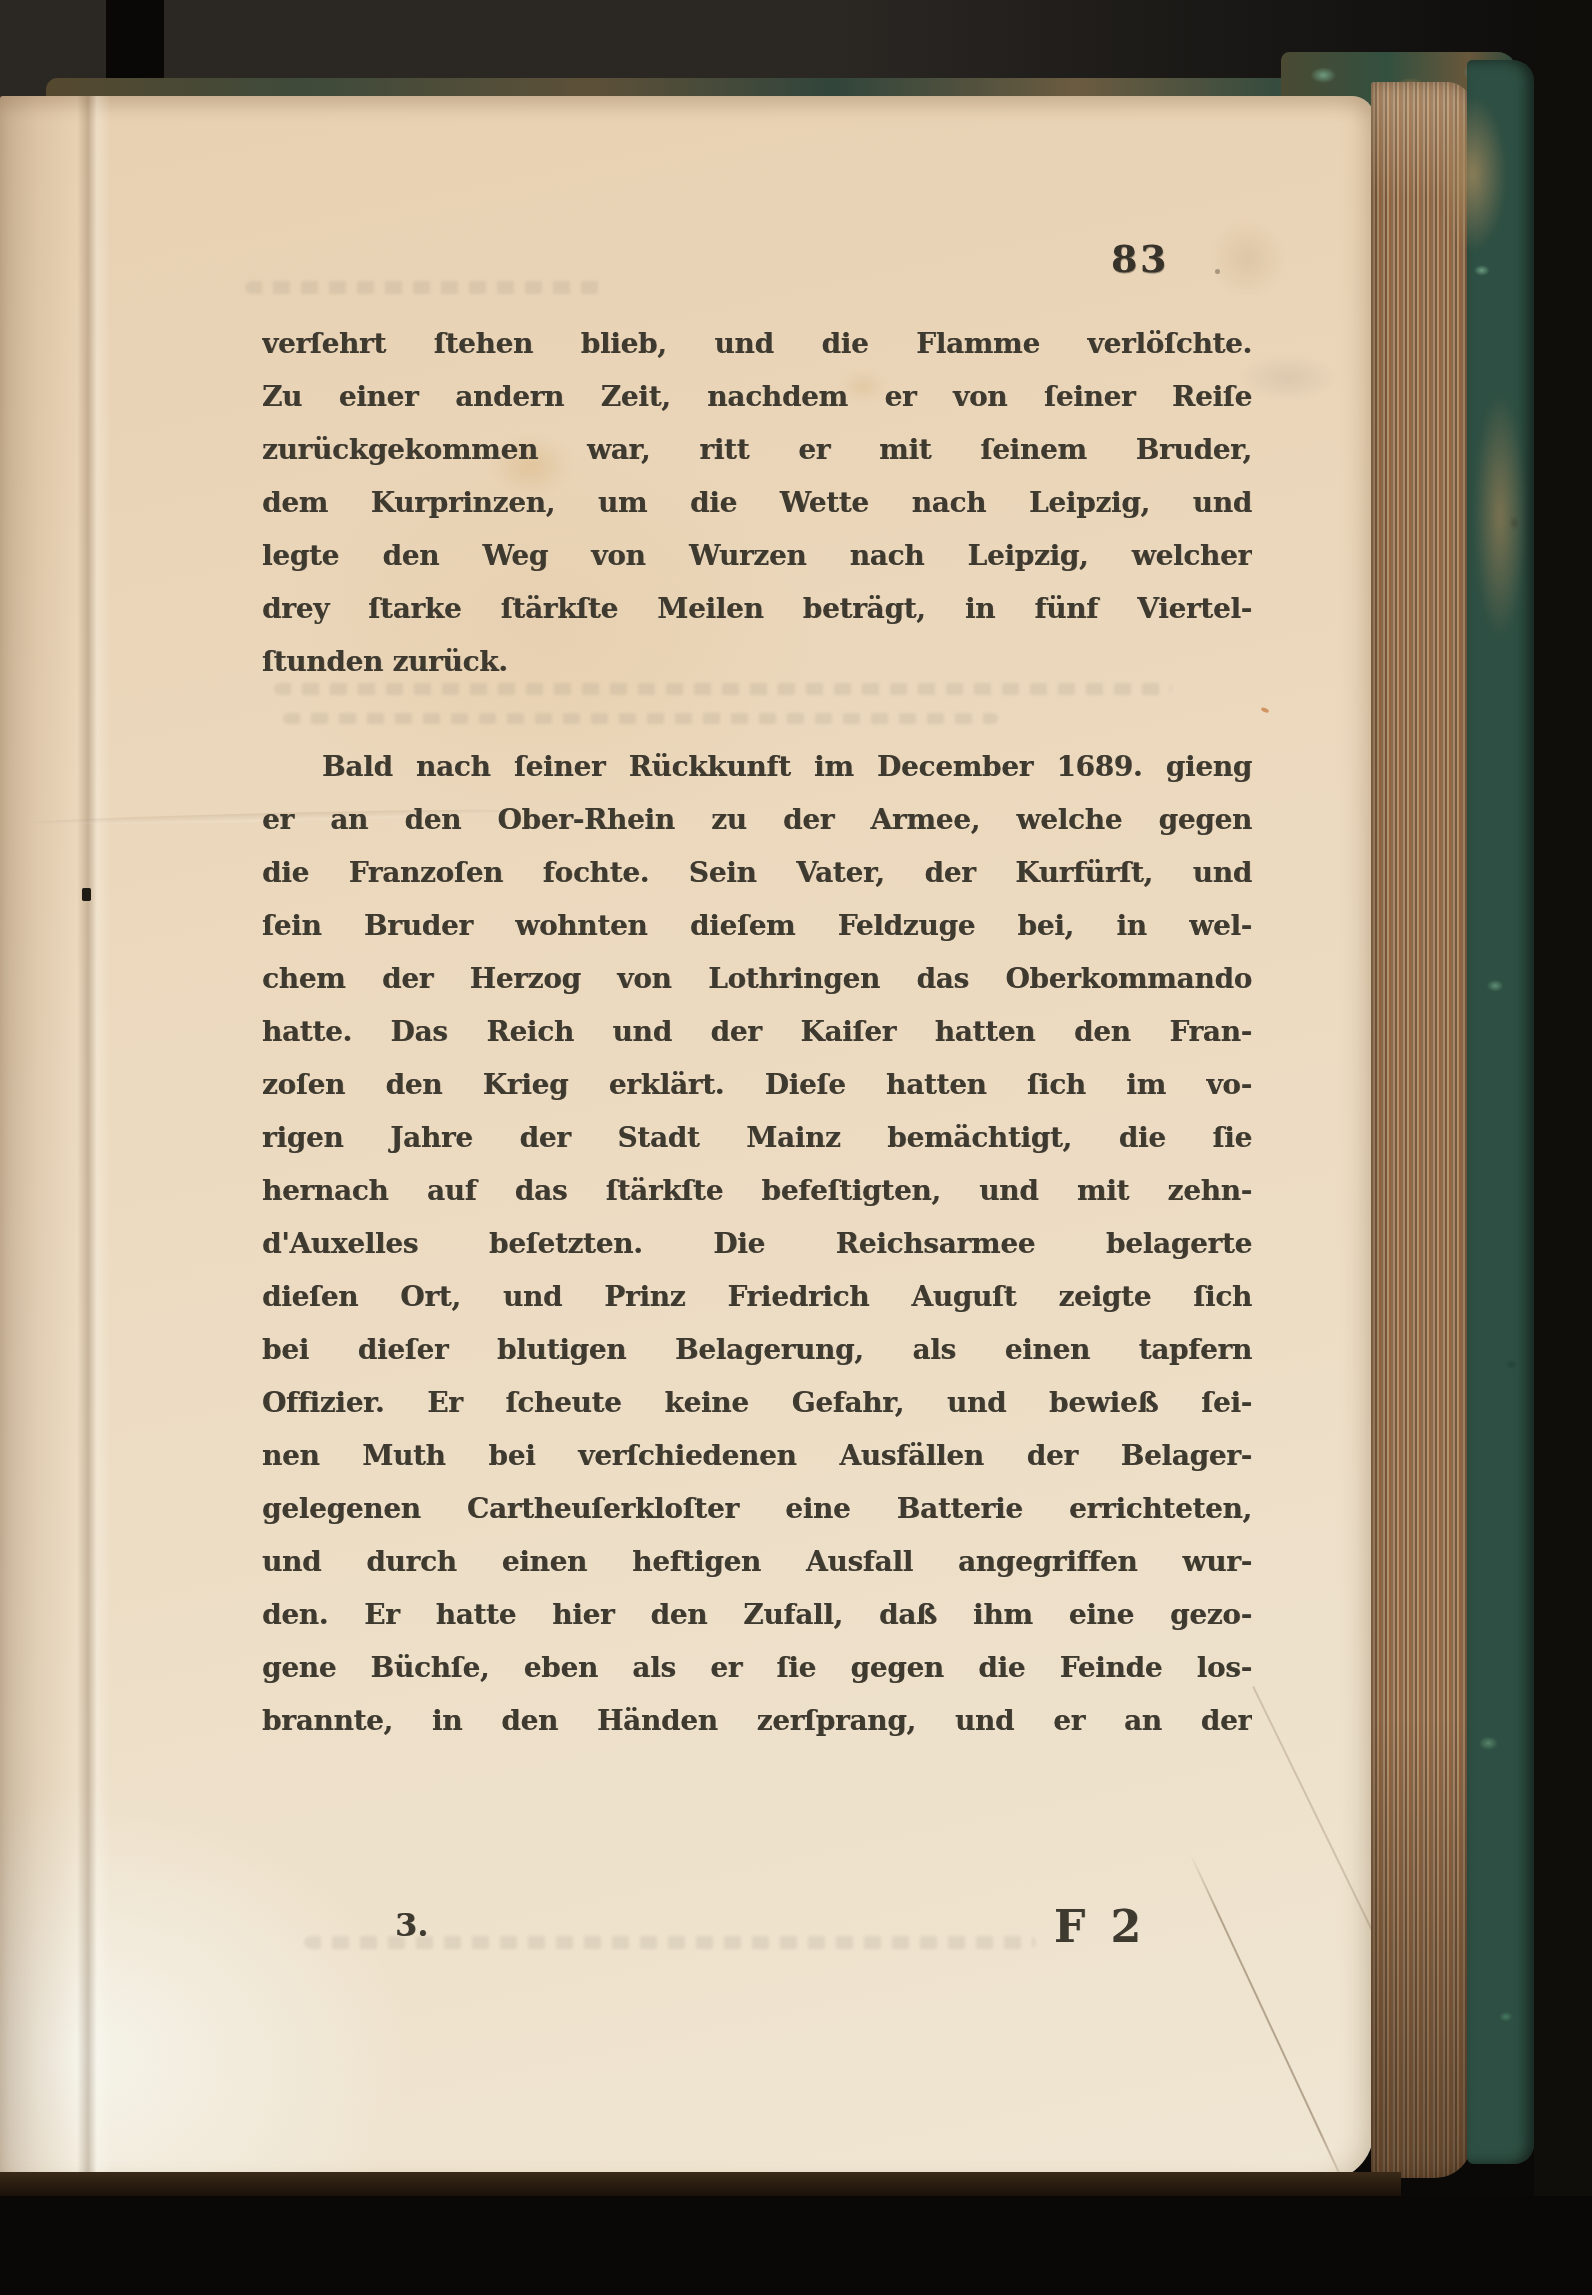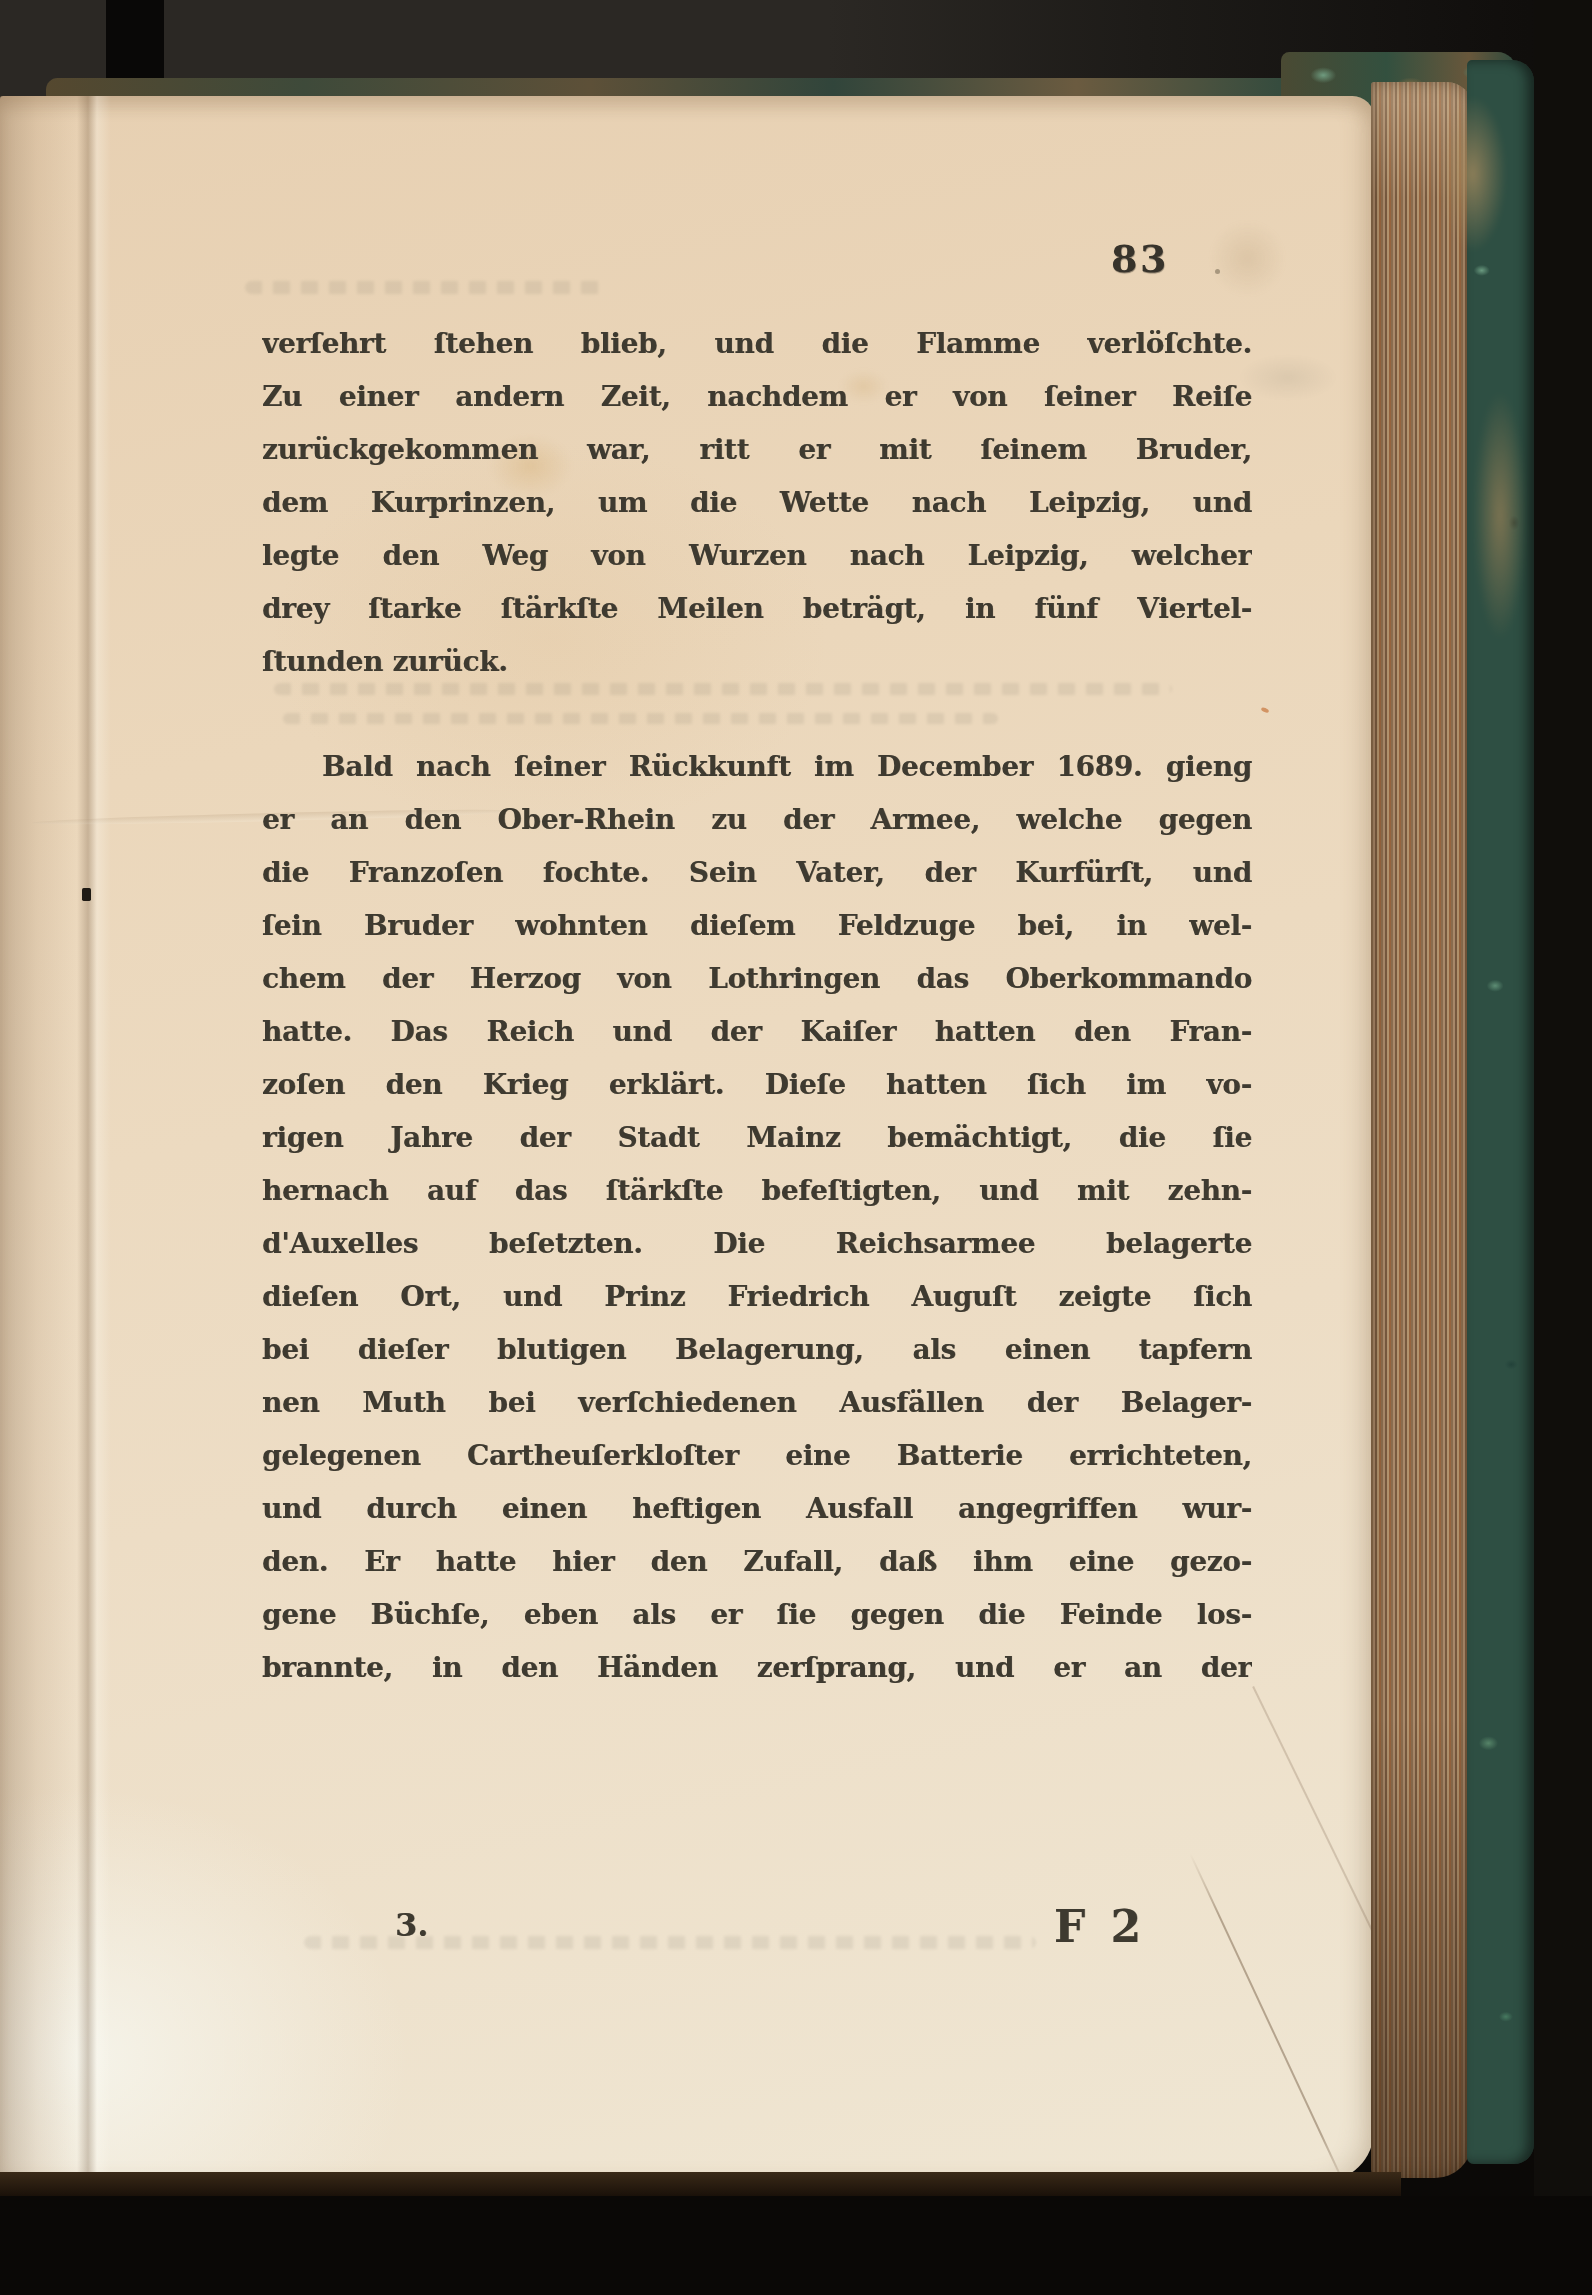--- a/index.html
+++ b/index.html
@@ -145,20 +145,21 @@
           <div class="tline">die Franzoſen fochte. Sein Vater, der Kurfürſt, und</div>
           <div class="tline">ſein Bruder wohnten dieſem Feldzuge bei, in wel-</div>
           <div class="tline">chem der Herzog von Lothringen das Oberkommando</div>
           <div class="tline">hatte.  Das Reich und der Kaiſer hatten den Fran-</div>
           <div class="tline">zoſen den Krieg erklärt.  Dieſe hatten ſich im vo-</div>
           <div class="tline">rigen Jahre der Stadt Mainz bemächtigt, die ſie</div>
           <div class="tline">hernach auf das ſtärkſte befeſtigten, und mit zehn-</div>
           <div class="tline">d'Auxelles beſetzten.   Die Reichsarmee belagerte</div>
           <div class="tline">dieſen Ort, und Prinz Friedrich Auguſt zeigte ſich</div>
           <div class="tline">bei dieſer blutigen Belagerung, als einen tapfern</div>
+          <div class="tline">Offizier.  Er ſcheute keine Gefahr, und bewieß ſei-</div>
           <div class="tline">nen Muth bei verſchiedenen Ausfällen der Belager-</div>
           <div class="tline">gelegenen Cartheuſerkloſter eine Batterie errichteten,</div>
           <div class="tline">und durch einen heftigen Ausfall angegriffen wur-</div>
           <div class="tline">den.  Er hatte hier den Zufall, daß ihm eine gezo-</div>
           <div class="tline">gene Büchſe, eben als er ſie gegen die Feinde los-</div>
           <div class="tline">brannte, in den Händen zerſprang, und er an der</div>
         </div>
     </div>
 
     <div class="footer-row">

